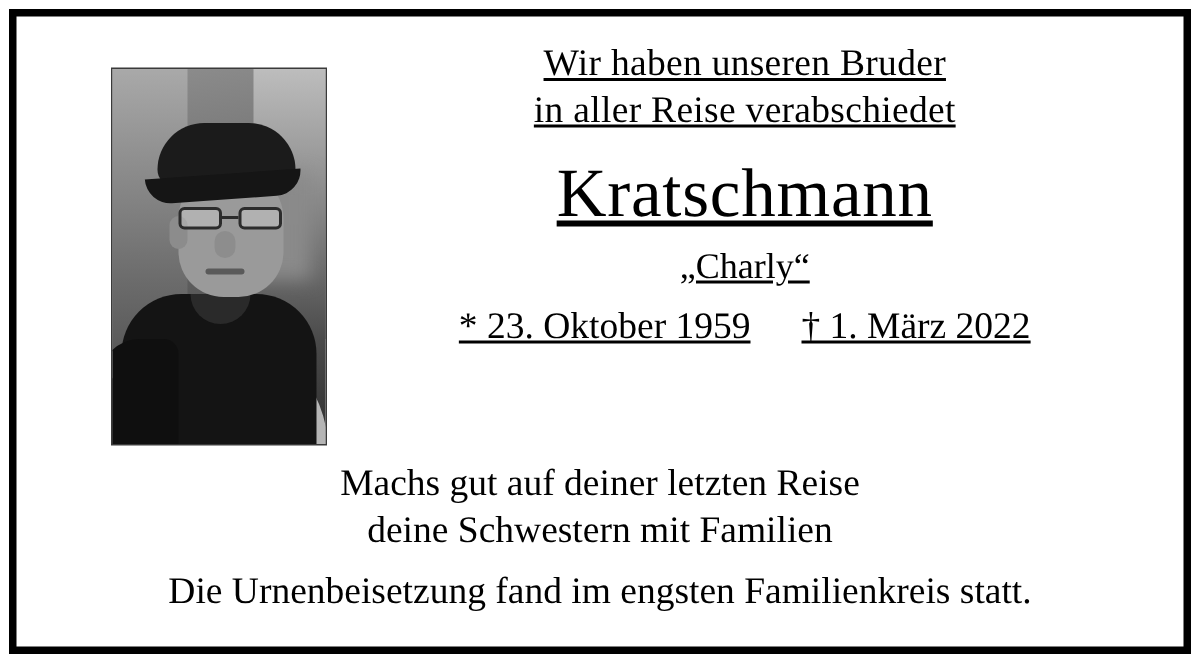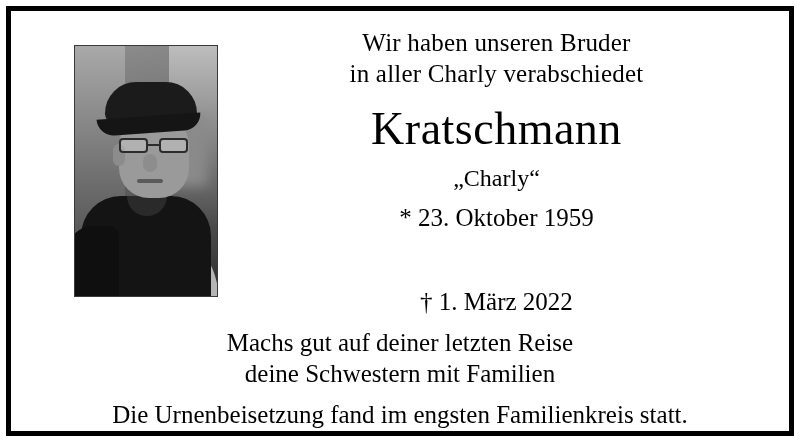--- a/index.html
+++ b/index.html
@@ -186,20 +186,21 @@
   }
 
   .text-col {
     flex: 1 1 auto;
     display: flex;
     flex-direction: column;
     align-items: center;
     text-align: center;
     padding-left: 6px;
     padding-right: 8px;
+    text-decoration: underline;
   }
 
   .intro-line {
     font-size: 25px;
     line-height: 31px;
     letter-spacing: 0.2px;
   }
   .intro-line.first { margin-top: 2px; }
 
   .name {
@@ -218,23 +219,22 @@
     line-height: 30px;
     margin-top: 8px;
     text-align: center;
   }
 
   .dates {
     font-size: 25px;
     line-height: 30px;
     margin-top: 10px;
     display: flex;
-    gap: 54px;
+    gap: 34px;
     white-space: nowrap;
-    flex-direction: column;
   }
 
   .lower {
     margin-top: 10px;
     display: flex;
     flex-direction: column;
     align-items: center;
     text-align: center;
   }
   .farewell {
@@ -274,21 +274,21 @@
             <div class="bridge"></div>
             <div class="lens r"></div>
           </div>
           <div class="cap"></div>
           <div class="cap-brim"></div>
         </div>
       </div>
 
       <div class="text-col">
         <div class="intro-line first">Wir haben unseren Bruder</div>
-        <div class="intro-line">in aller Charly verabschiedet</div>
+        <div class="intro-line">in aller Reise verabschiedet</div>
 
         <div class="name surname">Kratschmann</div>
 
         <div class="nickname">„Charly“</div>
 
         <div class="dates">
           <span>* 23. Oktober 1959</span>
           <span>† 1. März 2022</span>
         </div>
       </div>

